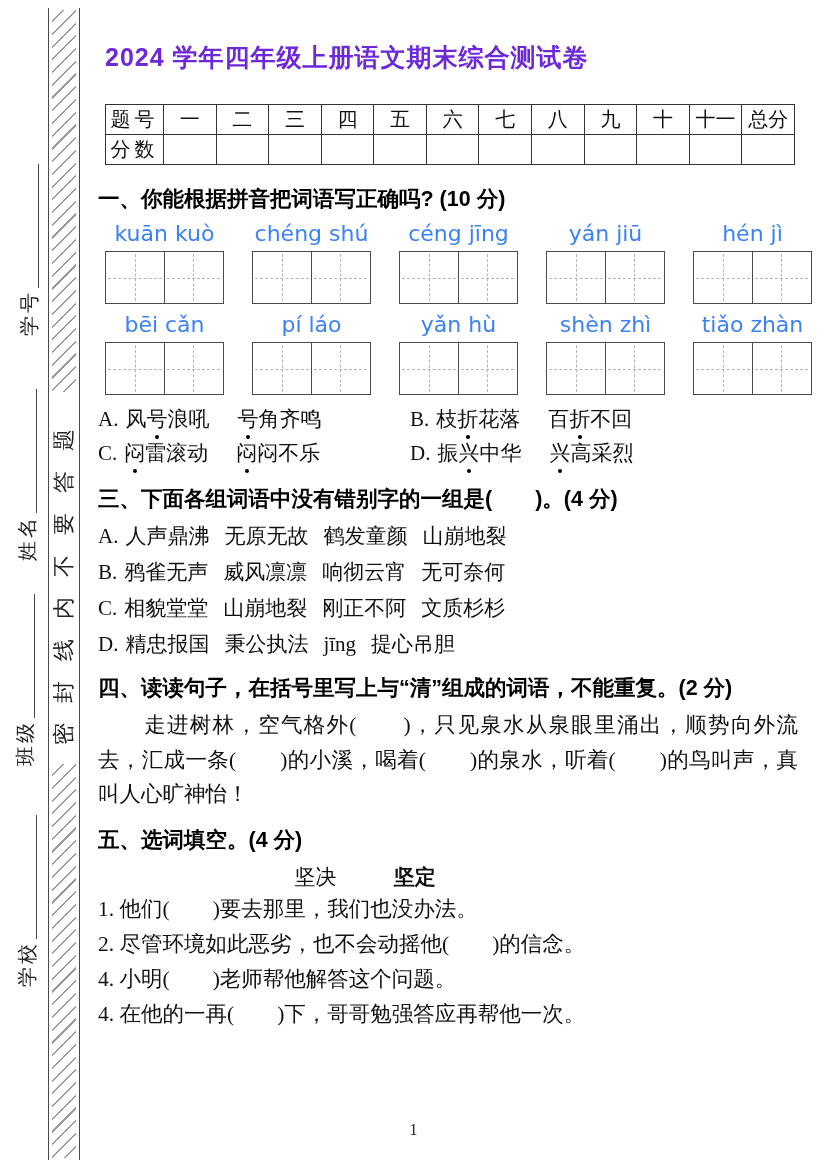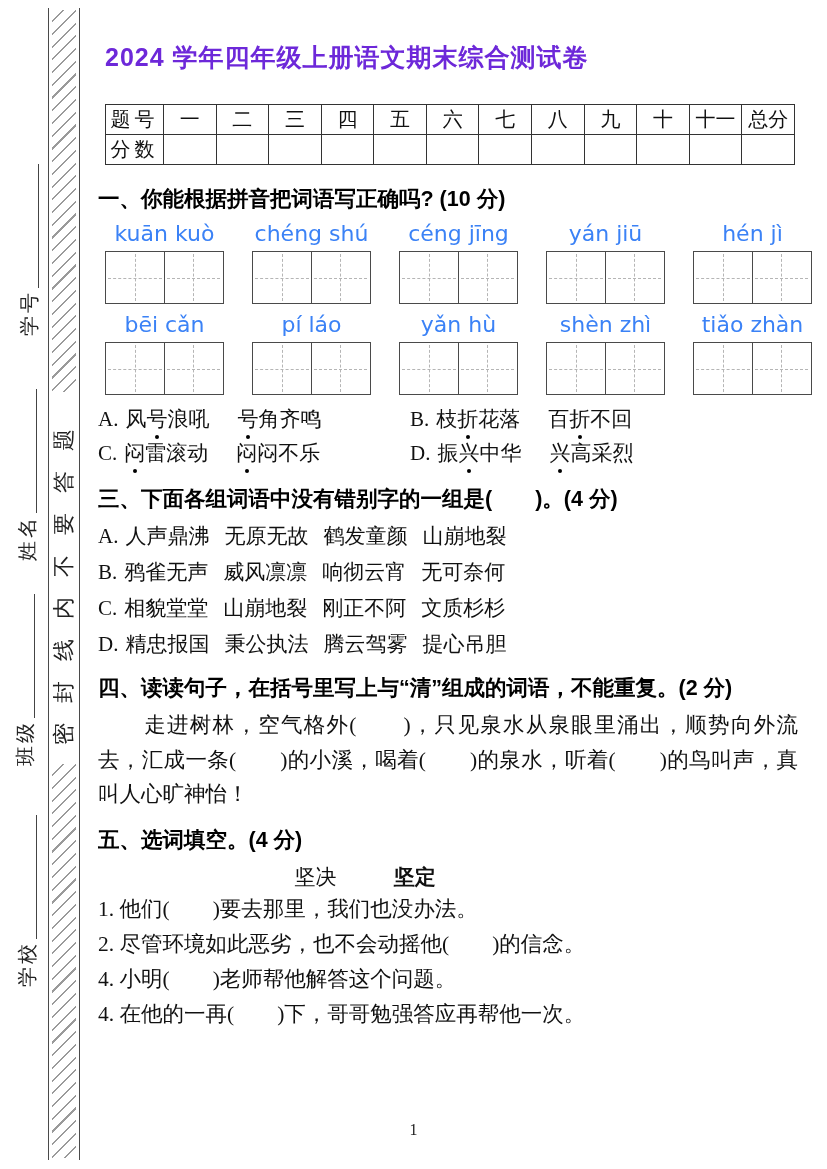--- a/index.html
+++ b/index.html
@@ -274,21 +274,21 @@
       <span class="opt-label">C.</span>
       <span class="word">相貌堂堂</span>
       <span class="word">山崩地裂</span>
       <span class="word">刚正不阿</span>
       <span class="word">文质杉杉</span>
     </div>
     <div class="opt-row">
       <span class="opt-label">D.</span>
       <span class="word">精忠报国</span>
       <span class="word">秉公执法</span>
-      <span class="word">腾云驾雾</span>
+      <span class="word">jīng</span>
       <span class="word">提心吊胆</span>
     </div>
   </div>
 
   <div class="sec-heading mt12">四、读读句子，在括号里写上与“清”组成的词语，不能重复。(2 分)</div>
   <div class="passage">走进树林，空气格外(　　)，只见泉水从泉眼里涌出，顺势向外流去，汇成一条(　　)的小溪，喝着(　　)的泉水，听着(　　)的鸟叫声，真叫人心旷神怡！</div>
 
   <div class="sec-heading mt14">五、选词填空。(4 分)</div>
 
   <div class="pairline">

